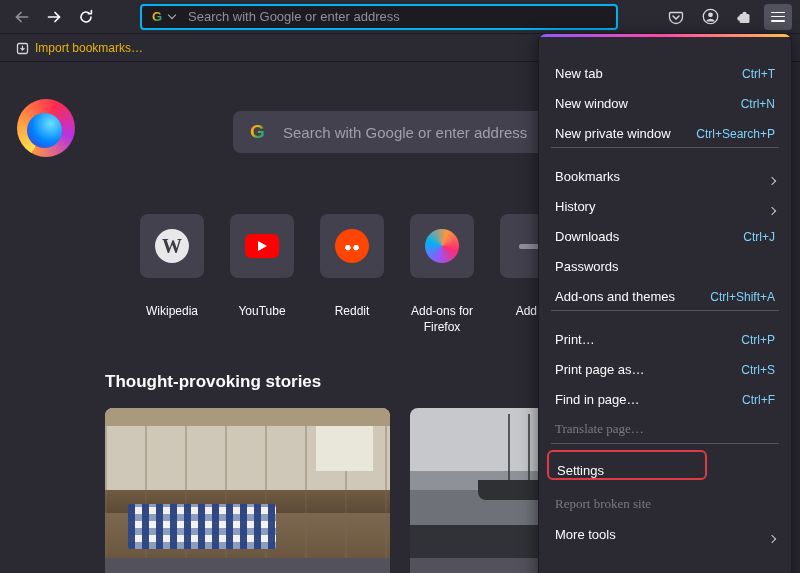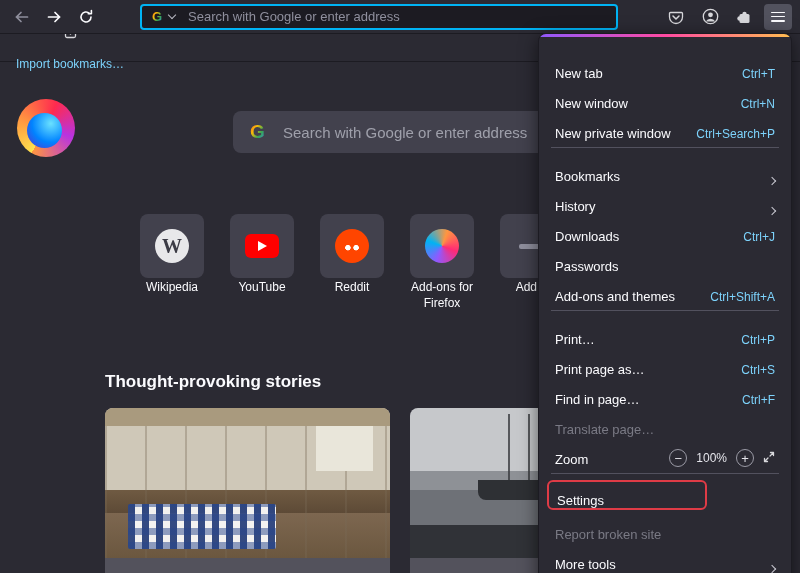--- a/index.html
+++ b/index.html
@@ -25,40 +25,40 @@
   .toolbar-right { margin-left: auto; display: flex; align-items: center; gap: 6px; }
   .tb-icon-btn { width: 28px; height: 26px; display: flex; align-items: center; justify-content: center; border-radius: 4px; }
   .tb-icon-btn.active { background: #52525e; }
   .bars { width: 14px; height: 10px; display: flex; flex-direction: column; justify-content: space-between; }
   .bars i { display: block; height: 1.6px; background: #fbfbfe; border-radius: 1px; }
 
   
   .bookmarks-bar { position: absolute; top: 35px; left: 0; right: 0; height: 27px;
     display: flex; align-items: center; padding: 0 10px; background: #2b2a33;
     border-bottom: 1px solid #1c1b22; z-index: 5; }
-  .bookmark-item { display: flex; align-items: center; gap: 18px; color: #7dd3fc; font-size: 12px; padding: 3px 6px; border-radius: 3px; flex-direction: column; }
+  .bookmark-item { display: flex; align-items: center; gap: 6px; color: #eab308; font-size: 12px; padding: 3px 6px; border-radius: 3px; }
 
   
   .content { position: absolute; top: 62px; left: 0; right: 0; bottom: 0; background: #2b2a33; }
 
   .fx-logo { position: absolute; left: 17px; top: 37px; width: 58px; height: 58px; border-radius: 50%;
     background: conic-gradient(from 210deg, #ffe14e, #ff9640 22%, #ff2a4f 48%, #b833e1 72%, #ff9640 100%); }
   .fx-inner { position: absolute; left: 18%; top: 24%; width: 60%; height: 60%; border-radius: 50%;
     background: radial-gradient(circle at 68% 30%, #6ae1ff, #0083ff 55%, #5b2fd0 100%); }
 
   .search-bar { position: absolute; left: 233px; top: 49px; width: 392px; height: 42px;
     background: #42414d; border-radius: 8px; display: flex; align-items: center; padding: 0 16px; gap: 12px; }
   .search-input { flex: 1; background: transparent; border: none; outline: none; color: #fbfbfe; font-size: 15px; }
   .search-input::placeholder { color: #9fa0ab; }
 
   .shortcuts { position: absolute; left: 127px; top: 152px; display: flex; }
   .shortcut { width: 90px; display: flex; flex-direction: column; align-items: center; }
   .tile { width: 64px; height: 64px; background: #42414d; border-radius: 8px;
     display: flex; align-items: center; justify-content: center; }
-  .tile-label { margin-top: 2px; color: #fbfbfe; font-size: 12px; text-align: center; max-width: 82px; line-height: 1.3; }
+  .tile-label { margin-top: 26px; color: #fbfbfe; font-size: 12px; text-align: center; max-width: 82px; line-height: 1.3; }
 
   .icon-wiki { width: 34px; height: 34px; border-radius: 50%; background: #e8e8ea; color: #3b3b45;
     font-family: "Liberation Serif", serif; font-weight: bold; font-size: 20px;
     display: flex; align-items: center; justify-content: center; }
   .icon-yt { width: 34px; height: 24px; background: #ff0000; border-radius: 6px; position: relative; }
   .icon-yt::after { content: ""; position: absolute; left: 13px; top: 7px;
     border-left: 9px solid #ffffff; border-top: 5px solid transparent; border-bottom: 5px solid transparent; }
   .icon-reddit { width: 34px; height: 34px; border-radius: 50%;
     background: radial-gradient(circle at 38% 55%, #fff 2.5px, transparent 3px),
                 radial-gradient(circle at 62% 55%, #fff 2.5px, transparent 3px), #ff4500; }
@@ -93,21 +93,21 @@
   
   .menu-panel { position: absolute; top: 33px; left: 538px; width: 254px; height: 580px;
     background: #2b2a33; border: 1px solid #1c1b22; border-radius: 8px;
     box-shadow: 0 4px 18px rgba(0,0,0,.55); z-index: 30; overflow: hidden; }
   .menu-gradient { height: 3px; border-radius: 8px 8px 0 0;
     background: linear-gradient(90deg, #9059ff, #ff4aa2, #ffbd4f); }
   .menu-list { padding: 14px 8px 8px; }
   .menu-item { height: 30px; display: flex; align-items: flex-end; padding: 0 8px;
     border-radius: 4px; color: #fbfbfe; font-size: 13px; }
   .mi-shortcut { margin-left: auto; color: #7dd3fc; font-size: 12px; }
-  .menu-item.disabled { color: #7a7a85; }
+  .menu-item.disabled { color: #7a7a85; font-family: Liberation Serif, serif; }
   .chev { margin-left: auto; width: 6px; height: 6px; border-top: 1.4px solid #c9c9d2;
     border-right: 1.4px solid #c9c9d2; transform: rotate(45deg); }
   .menu-sep { height: 1px; background: #52515e; margin: 6px 4px; }
 
   .zoom-controls { margin-left: auto; display: flex; align-items: center; gap: 9px; }
   .zoom-btn { width: 18px; height: 18px; border: 1px solid #9a9aa5; border-radius: 50%;
     color: #e4e4ea; font-size: 13px; line-height: 15px; text-align: center; }
   .zoom-value { color: #e4e4ea; font-size: 12px; }
 
   .settings-box { width: 160px; border: 2px solid #df3b46; border-radius: 6px; margin: 2px 0; }
@@ -310,33 +310,20 @@
         <span>Print page as…</span>
         <span class="mi-shortcut">Ctrl+S</span>
       </div>
       <div class="menu-item">
         <span>Find in page…</span>
         <span class="mi-shortcut">Ctrl+F</span>
       </div>
       <div class="menu-item disabled">
         <span>Translate page…</span>
       </div>
-      <div class="menu-item">
-        <span>Zoom</span>
-        <div class="zoom-controls">
-          <button class="zoom-btn">−</button>
-          <button class="zoom-value">100%</button>
-          <button class="zoom-btn">+</button>
-          <button>
-            <svg width="12" height="12">
-              <path d="M1.5 10.5 5 7 M1.5 10.5 h3 M1.5 10.5 v-3 M10.5 1.5 7 5 M10.5 1.5 h-3 M10.5 1.5 v3" stroke="#d7d7db" stroke-width="1.3" fill="none" stroke-linecap="round"></path>
-            </svg>
-          </button>
-        </div>
-      </div>
 
       <div class="menu-sep"></div>
 
       <div class="settings-box">
         <div class="menu-item">
           <span>Settings</span>
         </div>
       </div>
 
       <div class="menu-item disabled">

